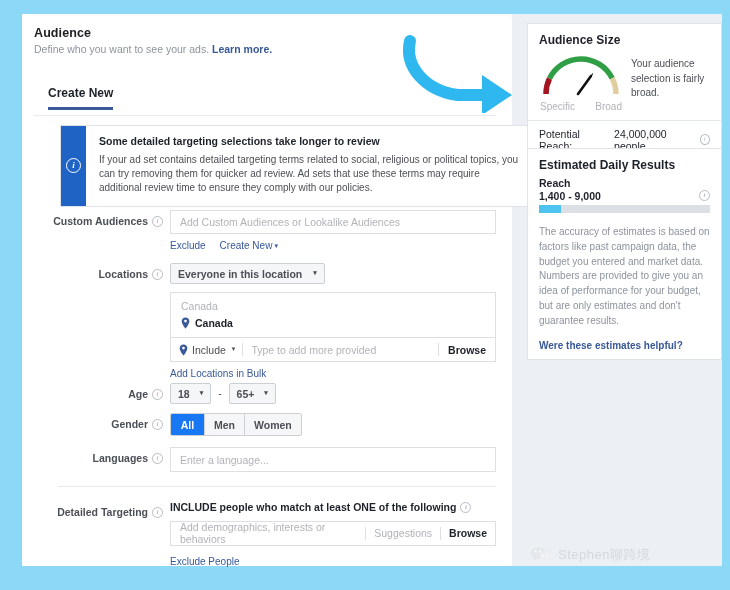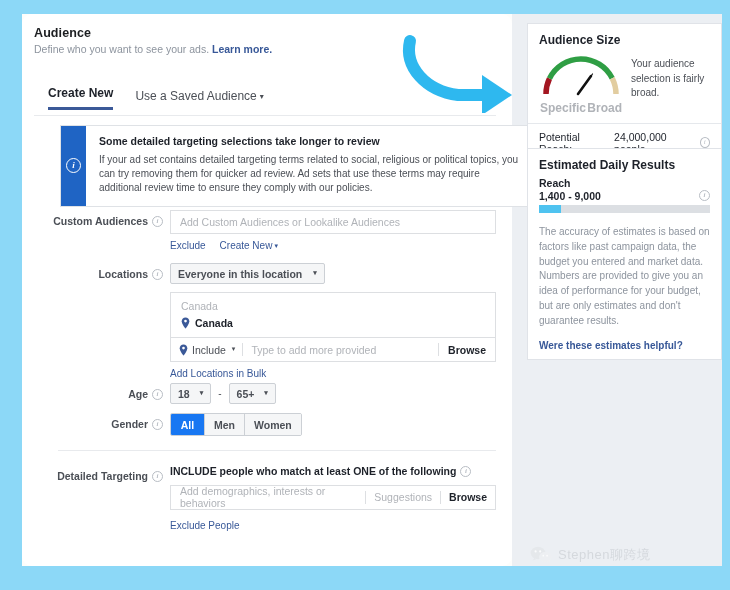--- a/index.html
+++ b/index.html
@@ -417,25 +417,24 @@
   }
   .gauge-wrap {
     display: flex;
     align-items: flex-start;
     gap: 8px;
   }
   .gauge-col { width: 84px; flex: 0 0 84px; }
   .gauge-labels {
     display: flex;
     justify-content: space-between;
-    font-size: 12px;
+    font-size: 10px;
     color: #b0b3b8;
     margin-top: -1px;
     padding: 0 1px;
-    font-weight: bold;
   }
   .gauge-text {
     font-size: 10px;
     color: #4b4f56;
     line-height: 1.45;
     padding-top: 5px;
   }
   .card-sep { height: 1px; background: #e5e8ec; }
   .reach-line {
     font-size: 10.5px;
@@ -525,23 +524,20 @@
         <div class="hdr-title">Audience</div>
         <div class="hdr-sub">
           <span>Define who you want to see your ads.</span>
           <span class="lnk">Learn more.</span>
         </div>
       </div>
 
       <div class="tabs">
         <div class="tab active">
           <span>Create New</span>
-        </div>
-        <div class="tab">
-          <span>Use a Saved Audience</span><span class="caret">▾</span>
         </div>
       </div>
       <div class="tabs-rule"></div>
 
       <div class="notice">
         <div class="notice-strip">
           <div class="notice-i">i</div>
         </div>
         <div class="notice-body">
           <div class="notice-h">Some detailed targeting selections take longer to review</div>
@@ -627,20 +623,28 @@
           </div>
           <div class="fld">
             <div class="seg">
               <div class="on">All</div>
               <div>Men</div>
               <div>Women</div>
             </div>
           </div>
         </div>
 
+        <div class="row" style="margin-top:11px;">
+          <div class="lbl">
+            <span>Languages</span><span class="info-dot">i</span>
+          </div>
+          <div class="fld">
+            <div class="lang-box">Enter a language...</div>
+          </div>
+        </div>
 
         <div class="hr"></div>
 
         <div class="row">
           <div class="lbl">
             <span>Detailed Targeting</span><span class="info-dot">i</span>
           </div>
           <div class="fld">
             <div class="dt-head">
               <span>INCLUDE people who match at least ONE of the following</span><span class="info-dot">i</span>

